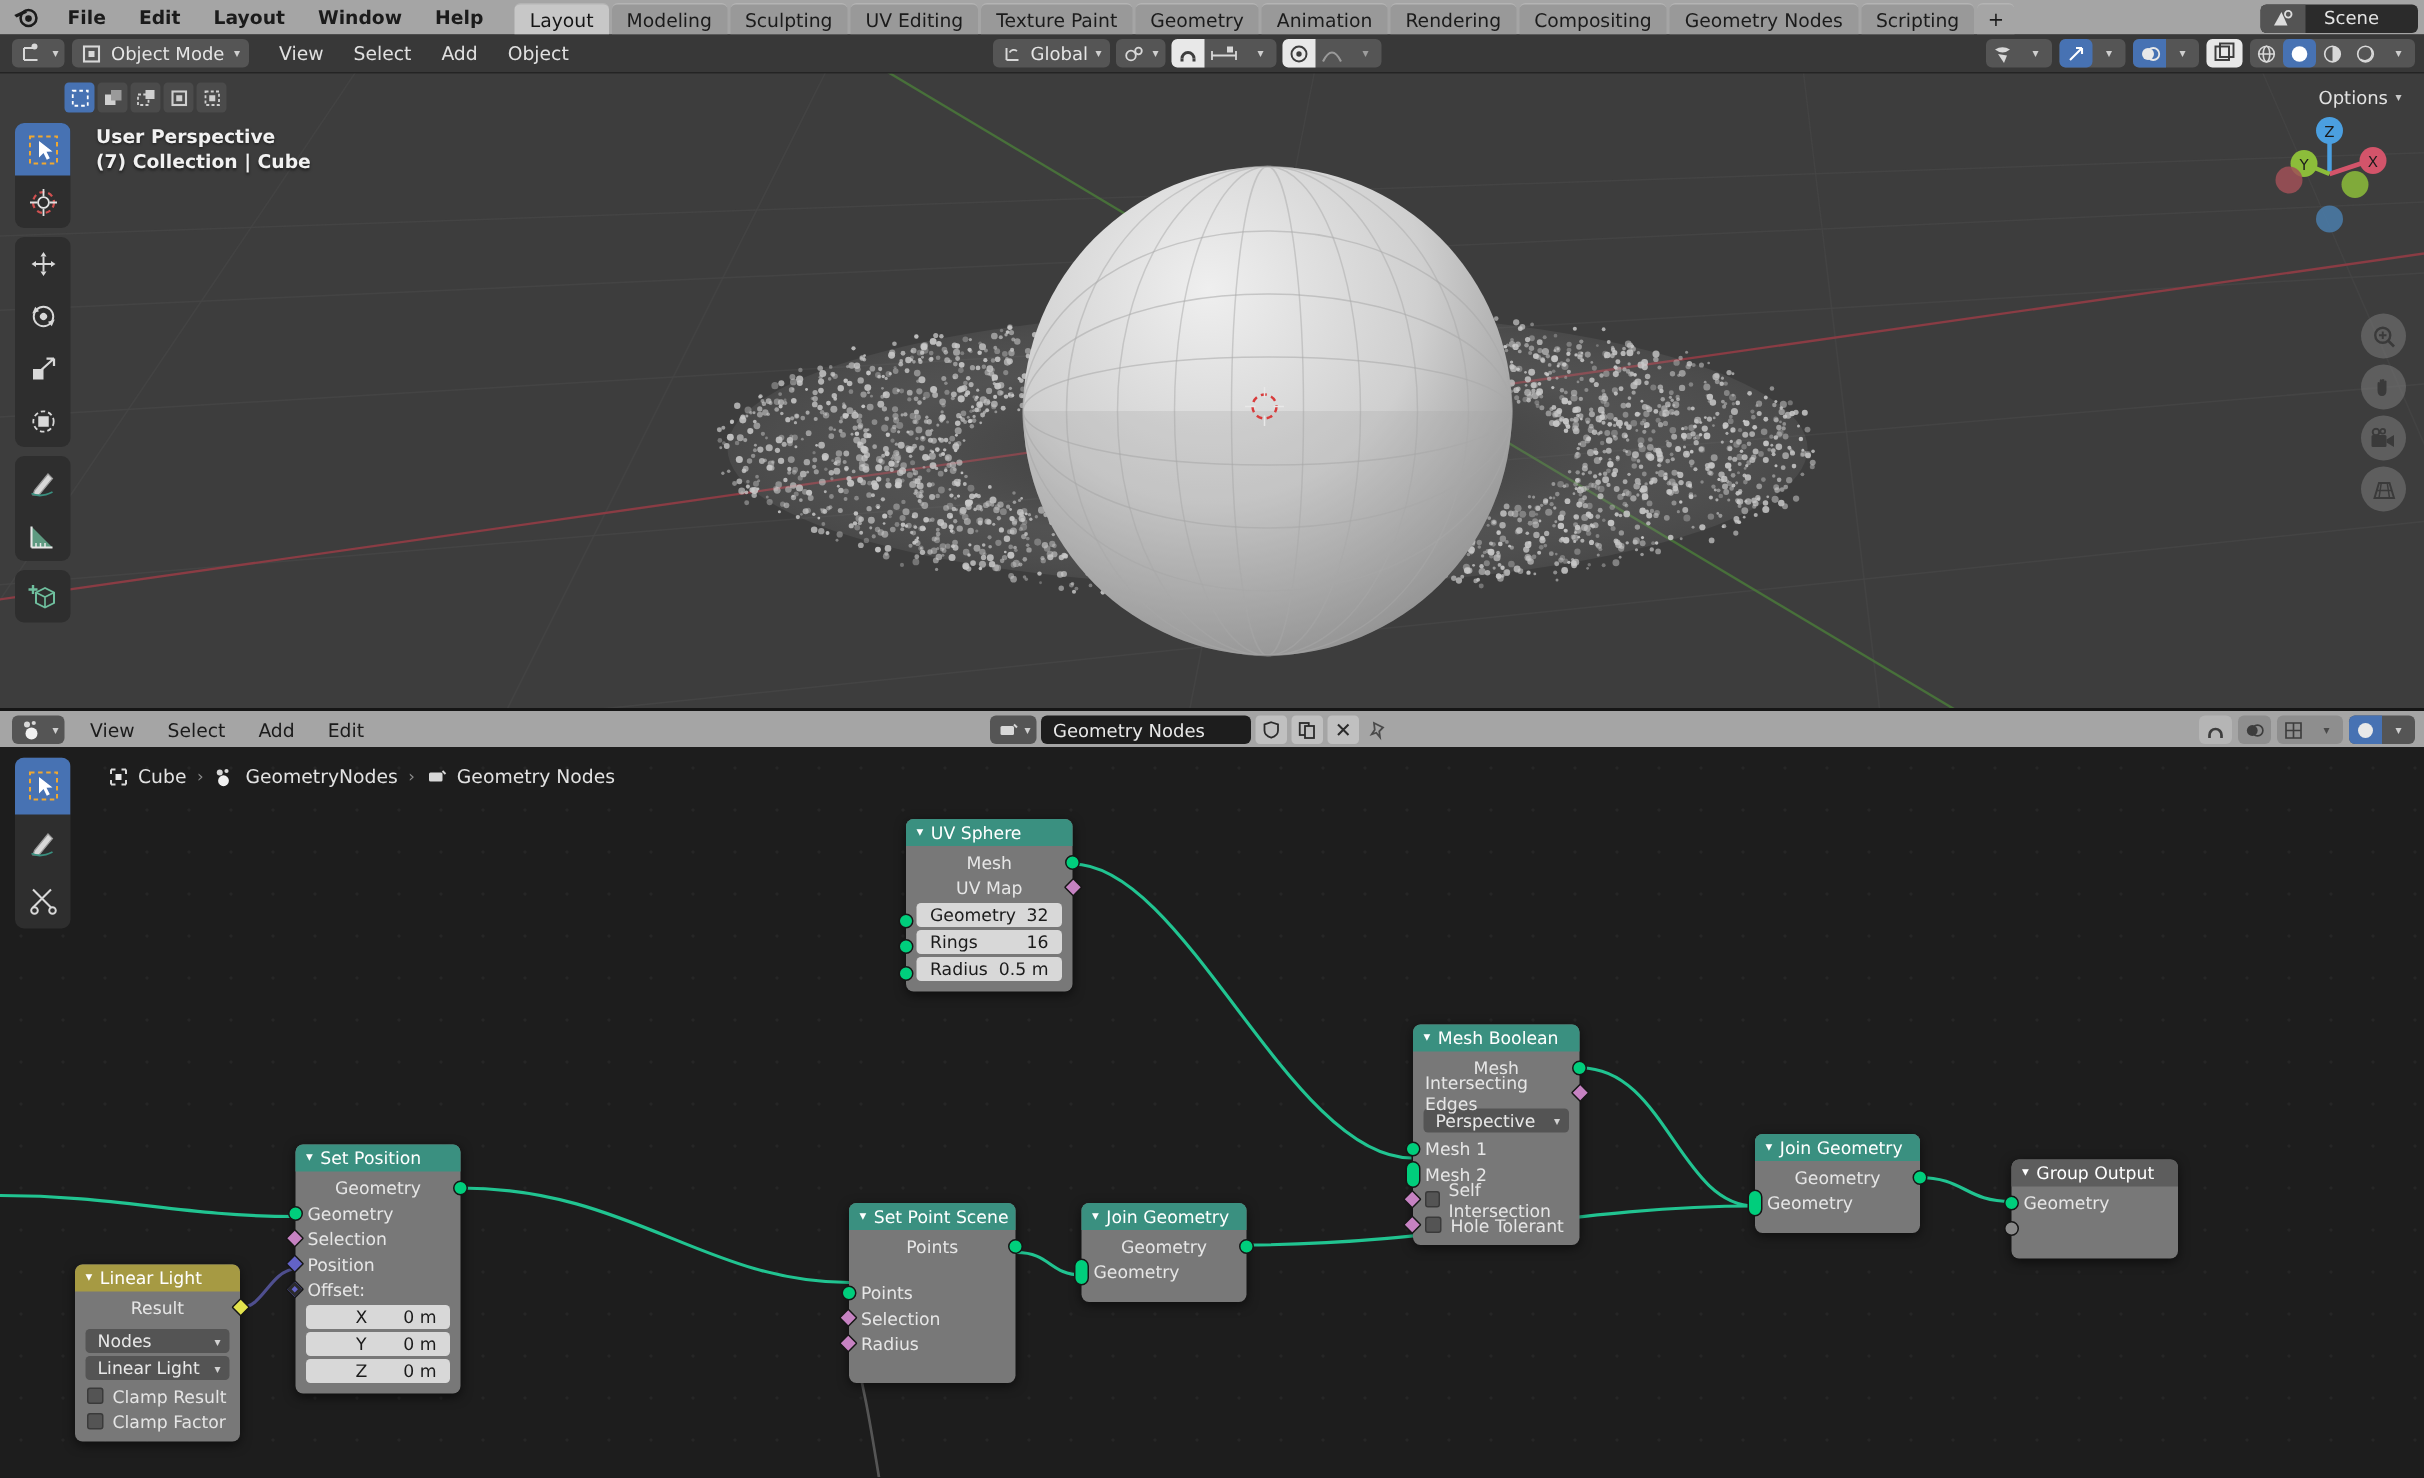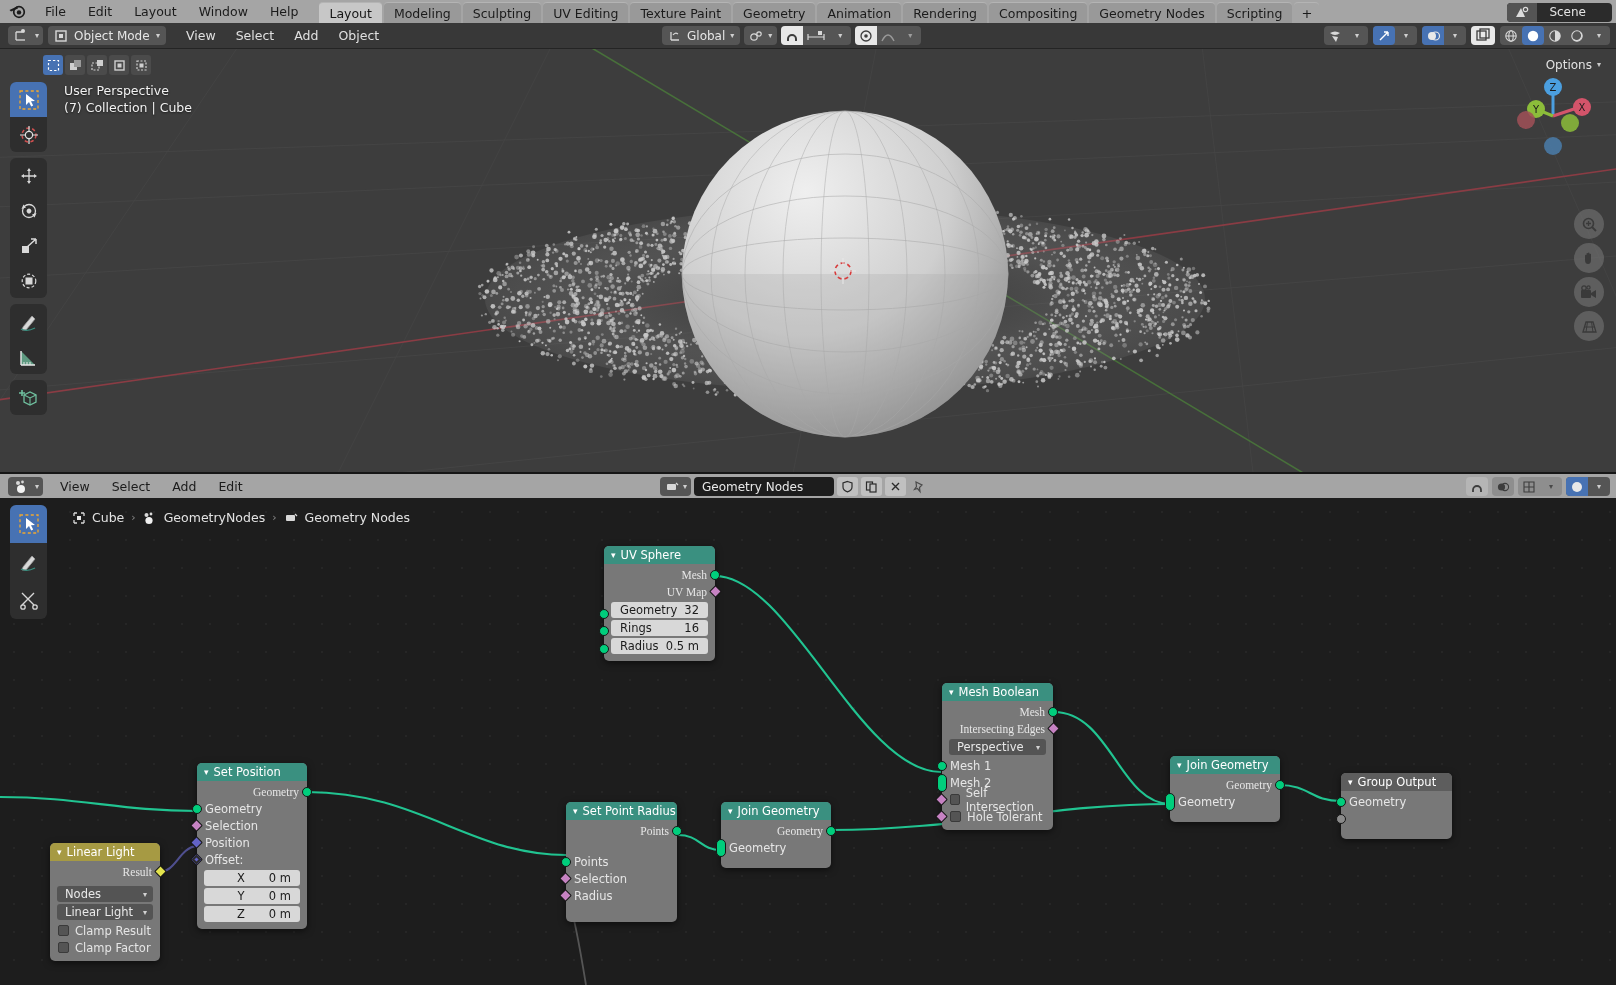--- a/index.html
+++ b/index.html
@@ -16,21 +16,21 @@
   
   .topbar {
     position: absolute; left: 0; top: 0; width: 1616px; height: 23px;
     background: #a5a5a5; display: flex; align-items: flex-end;
   }
   .blender-logo {
     width: 34px; height: 23px; display: flex; align-items: center; justify-content: center;
   }
   .topmenu { display: flex; align-items: center; height: 23px; padding-bottom: 1px; }
   .topmenu span {
-    color: #1b1b1b; font-size: 12.5px; padding: 0 11px; line-height: 23px;
+    color: #1b1b1b; font-size: 12.5px; padding: 0 11px; line-height: 23px; font-weight: bold;
   }
   .wstabs { display: flex; align-items: flex-end; height: 23px; margin-left: 10px; }
   .wstab {
     height: 21px; line-height: 21px; padding: 0 10px; font-size: 12.5px;
     color: #1b1b1b; background: #999999;
     border-radius: 4px 4px 0 0; margin-right: 2px;
     border-top: 1px solid #b4b4b4;
   }
   .wstab.active { background: #c7c7c7; color: #151515; }
   .wstab.plus { padding: 0 7px; font-size: 13px; background: #a5a5a5; }
@@ -72,21 +72,21 @@
   .caret { font-size: 8px; opacity: .85; }
 
   
   .viewport {
     position: absolute; left: 0; top: 49px; width: 1616px; height: 423px;
     background: #3d3d3d; overflow: hidden;
   }
   .vp-grid { position: absolute; inset: 0; }
   .vp-overlay-text {
     position: absolute; left: 64px; top: 33px; font-size: 12.5px; color: #f1f1f1;
-    line-height: 17px; text-shadow: 0 1px 2px rgba(0,0,0,.55);
+    line-height: 17px; text-shadow: 0 1px 2px rgba(0,0,0,.55); font-weight: bold;
   }
   .vp-gizmo-row {
     position: absolute; left: 43px; top: 6px; display: flex; gap: 2px;
   }
   .gz { width: 20px; height: 20px; background: #4b4b4b; border-radius: 3px; display:flex;align-items:center;justify-content:center;}
   .gz.on { background: #4772b3; }
   .toolbar-left {
     position: absolute; left: 10px; top: 33px; width: 37px;
     display: flex; flex-direction: column; gap: 6px;
   }
@@ -143,21 +143,21 @@
           background: #787878; font-size: 11.5px; z-index: 4; }
   .node .hdr {
     height: 18px; border-radius: 5px 5px 0 0; display: flex; align-items: center;
     padding-left: 7px; gap: 5px; color: #ffffff; font-size: 11.5px;
   }
   .node .hdr.geo { background: #3a9080; }
   .node .hdr.col { background: #a69a43; }
   .node .hdr.out { background: #5d5d5d; }
   .node .body { padding: 2px 0 5px 0; position: relative; }
   .sockrow { height: 17px; display: flex; align-items: center; position: relative; padding: 0 8px; }
-  .sockrow.out { justify-content: flex-end; font-family: Liberation Serif, serif; }
+  .sockrow.out { justify-content: center; }
   .sockrow .lbl { color: #e6e6e6; font-size: 11.5px; }
   .sock { position: absolute; width: 10px; height: 10px; border-radius: 50%; border: 1px solid #161616; }
   .sock.geo { background: #00ce7c; }
   .sock.geo-tall { width: 10px; height: 18px; border-radius: 5px; }
   .sock.field { background: #c682c2; transform: rotate(45deg); border-radius: 1px; width: 9px; height: 9px;}
   .sock.vec { background: #6363c7; transform: rotate(45deg); border-radius: 1px; width: 9px; height: 9px; }
   .sock.vecd { background: #6363c7; transform: rotate(45deg); border-radius: 1px; width: 9px; height: 9px;
                box-shadow: inset 0 0 0 2px #2b2b2b; }
   .sock.col { background: #e3e34d; transform: rotate(45deg); border-radius: 1px; width: 9px; height: 9px; }
   .sock.L { left: -5px; }
@@ -3019,21 +3019,21 @@
         <div class="checkrow">
           <span class="chk"></span>
           <span class="lbl">Clamp Factor</span>
         </div>
       </div>
     </div>
 
     <div class="node" style="left:566px; top:304px; width:111px;">
       <div class="hdr geo">
         <span style="font-size:9px">▾</span>
-        <span>Set Point Radius</span>
+        <span>Set Point Scene</span>
       </div>
       <div class="body" style="padding-bottom:18px">
         <div class="sockrow out">
           <span class="lbl">Points</span>
           <span class="sock geo R" style="top:4px"></span>
         </div>
         <div class="sockrow" style="margin-top:14px">
           <span class="sock geo L" style="top:4px"></span>
           <span class="lbl">Points</span>
         </div>

